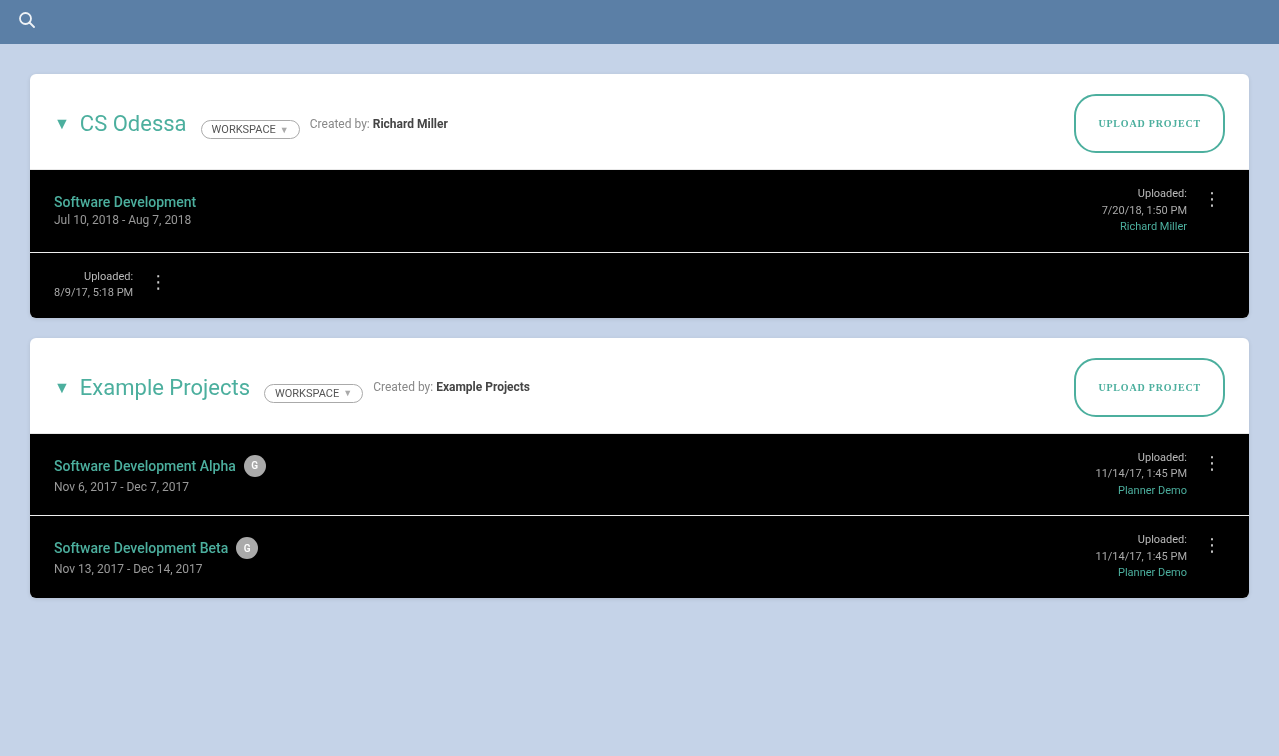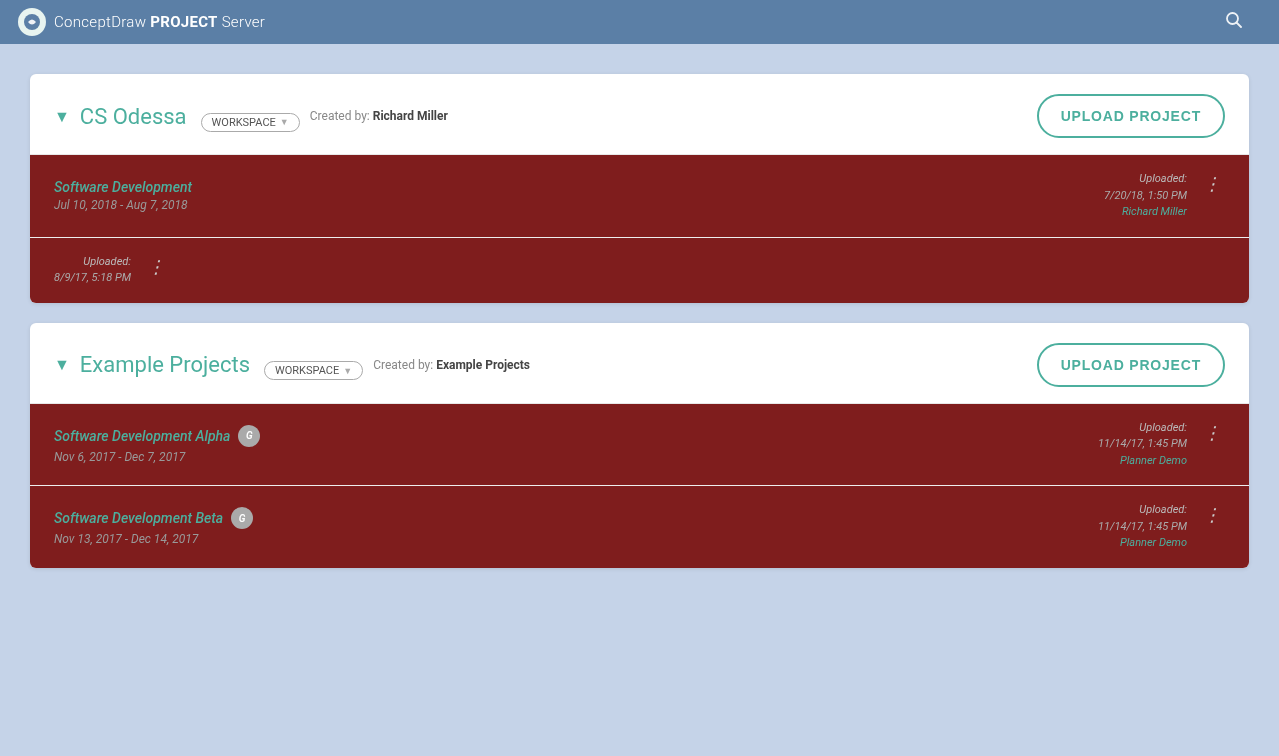--- a/index.html
+++ b/index.html
@@ -119,37 +119,37 @@
       color: #888;
     }
     .created-by strong {
       color: #444;
     }
     .upload-btn {
       border: 2px solid #4caf9e;
       color: #4caf9e;
       background: transparent;
       border-radius: 22px;
-      padding: 12px 22px;
-      font-size: 14px;
+      padding: 22px 22px;
+      font-size: 10px;
       font-weight: 600;
       letter-spacing: 0.8px;
       cursor: pointer;
       white-space: nowrap;
+      font-family: Liberation Serif, serif;
     }
 
     
     .project-row {
       padding: 16px 24px;
       display: flex;
       align-items: center;
       justify-content: space-between;
       border-bottom: 1px solid #eeeeee;
-      background: #7f1d1d;
-      font-style: italic;
+      background: #000000;
     }
     .project-row:last-child {
       border-bottom: none;
     }
     .project-left {}
     .project-name {
       color: #4caf9e;
       font-size: 14px;
       font-weight: 500;
       cursor: pointer;
@@ -208,31 +208,20 @@
       height: 22px;
       display: inline-flex;
       align-items: center;
       justify-content: center;
     }
   </style>
 </head>
 <body>
 
 <header class="header">
-  <div class="header-left">
-    <div class="logo-icon">
-      <svg width="18" height="18" viewBox="0 0 18 18" fill="none">
-        <circle cx="9" cy="9" r="8" fill="#5b7fa6"></circle>
-        <path d="M5 9 Q9 4 13 9 Q9 14 5 9Z" fill="white" opacity="0.9"></path>
-      </svg>
-    </div>
-    <span class="header-title">
-      ConceptDraw <strong>PROJECT</strong> Server
-    </span>
-  </div>
   <div class="header-right">
     <span class="search-icon-btn">
       <svg width="18" height="18" viewBox="0 0 18 18" fill="none">
         <circle cx="7.5" cy="7.5" r="5.5" stroke="white" stroke-width="1.8"></circle>
         <line x1="11.5" y1="11.5" x2="16" y2="16" stroke="white" stroke-width="1.8" stroke-linecap="round"></line>
       </svg>
     </span>
     <span class="user-info"></span>
   </div>
 </header>

